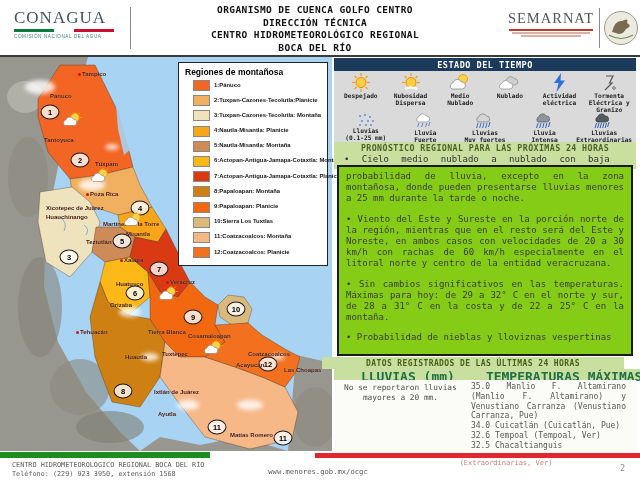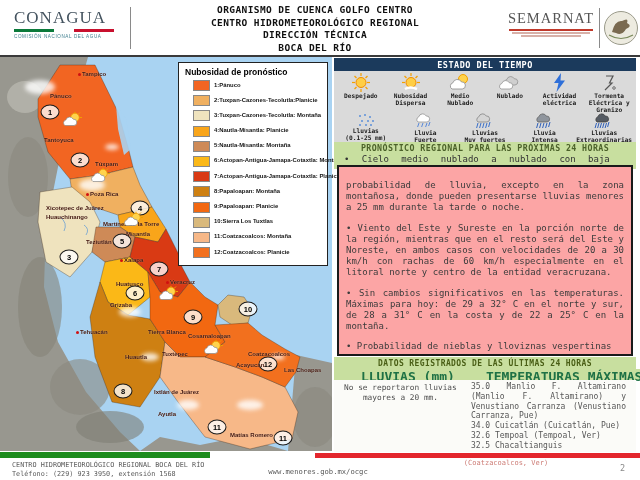--- a/index.html
+++ b/index.html
@@ -50,26 +50,26 @@
                display:flex;flex-direction:column;justify-content:space-between;padding:2px 2px;box-sizing:border-box}
   .icon-row{display:flex;justify-content:space-between}
   .icon-item{display:flex;flex-direction:column;align-items:center;flex:1 1 0;min-width:0}
   .icon-item .lbl{font-family:"DejaVu Sans Mono",monospace;font-weight:bold;font-size:6.2px;line-height:7px;
                   text-align:center;color:#1c1c1c;white-space:pre-line}
 
   .forecast-green{position:absolute;left:334px;top:142px;width:302px;height:27px;padding:1px 4px;box-sizing:border-box}
   .forecast-title{text-align:center;font-family:"DejaVu Sans Mono",monospace;font-weight:bold;font-size:8.3px;
                   letter-spacing:.4px;color:#4c622a}
   .forecast-lead{font-family:"DejaVu Sans Mono",monospace;font-size:9px;color:#333;word-spacing:7px;padding:1px 6px 0 6px}
-  .forecast-box{position:absolute;left:337px;top:165px;width:296px;height:191px;background:#fca5a5;border:2px solid #1a1a1a;
-                box-sizing:border-box;padding:13px 7px;overflow:hidden}
+  .forecast-box{position:absolute;left:337px;top:165px;width:296px;height:191px;background:#84cc16;border:2px solid #1a1a1a;
+                box-sizing:border-box;padding:4px 7px;overflow:hidden}
   .forecast-box p{font-family:"DejaVu Sans Mono",monospace;font-size:9px;line-height:11.2px;color:#3c3c3c;
                   text-align:justify;margin:0 0 9px 0}
 
-  .datos-title{position:absolute;left:334px;top:357px;width:302px;height:12px;display:flex;align-items:center;justify-content:center;
+  .datos-title{position:absolute;left:322px;top:357px;width:302px;height:12px;display:flex;align-items:center;justify-content:center;
                font-family:"DejaVu Sans Mono",monospace;font-weight:bold;font-size:8px;letter-spacing:.4px;color:#4a5f16}
   .datos-cols{position:absolute;left:334px;top:369px;width:336px;height:11px;display:flex;
               font-family:"DejaVu Sans Mono",monospace;font-weight:bold;font-size:13px;color:#1e7145}
   .datos-cols .c1{width:44%;text-align:center}
   .datos-cols .c2{width:56%;text-align:center}
   .datos-body{position:absolute;left:334px;top:380px;width:302px;height:72px;background:#fbfbf8;display:flex}
   .datos-body .c1{width:44%;padding:3px 8px;box-sizing:border-box;text-align:center;
                   font-family:"DejaVu Sans Mono",monospace;font-size:7.8px;line-height:10px;color:#4e4e4e}
   .datos-body .c2{width:56%;padding:2px 10px 16px 4px;box-sizing:border-box}
   .datos-body .c2 p{margin:0;font-family:"DejaVu Sans Mono",monospace;font-size:8px;line-height:9.8px;
@@ -96,22 +96,22 @@
     <div class="conagua-flag">
         <span class="g"></span>
         <span class="w"></span>
         <span class="r"></span>
       </div>
     <div class="conagua-sub">COMISIÓN NACIONAL DEL AGUA</div>
   </div>
   <div class="hdr-divider"></div>
   <div class="hdr-title">
     <div>ORGANISMO DE CUENCA GOLFO CENTRO</div>
+    <div>DIRECCIÓN TÉCNICA</div>
     <div>CENTRO HIDROMETEOROLÓGICO REGIONAL</div>
-    <div>DIRECCIÓN TÉCNICA</div>
     <div>BOCA DEL RÍO</div>
   </div>
   <div class="semarnat">
     <div class="semarnat-word">SEMARNAT</div>
     <div class="semarnat-rule"></div>
     <div class="semarnat-micro"></div>
     <div class="semarnat-micro" style="width:60px"></div>
   </div>
   <div class="semarnat-divider"></div>
   <div class="eagle">
@@ -195,21 +195,21 @@
         </div>
         <div class="marker" style="left: 159px; top: 212px;">
           <span>7</span>
         </div>
         <div class="marker" style="left: 123px; top: 334px;">
           <span>8</span>
         </div>
         <div class="marker" style="left: 193px; top: 260px;">
           <span>9</span>
         </div>
-        <div class="marker" style="left: 248px; top: 252px;">
+        <div class="marker" style="left: 236px; top: 252px;">
           <span>10</span>
         </div>
         <div class="marker" style="left: 217px; top: 370px;">
           <span>11</span>
         </div>
         <div class="marker" style="left: 283px; top: 381px;">
           <span>11</span>
         </div>
         <div class="marker" style="left: 268px; top: 307px;">
           <span>12</span>
@@ -302,21 +302,21 @@
               <line x1="18" y1="6" x2="20" y2="6"></line>
               <line x1="16.5" y1="2.5" x2="18" y2="1"></line>
             </g>
             <circle cx="13" cy="6" r="4.2" fill="#ffd34d" stroke="#f0a000" stroke-width=".8"></circle>
             <path d="M3,14 a3,3 0 0 1 .8,-5.5 a4,4 0 0 1 7.4,-.8 a2.8,2.8 0 0 1 .8,6.3 Z" fill="#ffffff" stroke="#8a8a8a" stroke-width=".7"></path>
           </svg>
         </div>
       </div>
 
     <div class="legend-box">
-      <div class="legend-title">Nubosidad de pronóstico</div>
+      <div class="legend-title">Regiones de montañosa</div>
       <div>
 
           <div class="legend-item">
             <span class="legend-swatch" style="background: rgb(242, 101, 34);"></span>
             <span class="legend-label">1:Pánuco</span>
           </div>
 
           <div class="legend-item">
             <span class="legend-swatch" style="background: rgb(240, 176, 96);"></span>
             <span class="legend-label">2:Tuxpan-Cazones-Tecolutla:Planicie</span>
@@ -549,21 +549,21 @@
     <div class="c2">
 
     <p>35.0 Manlio F. Altamirano (Manlio F. Altamirano) y Venustiano Carranza (Venustiano Carranza, Pue)</p>
         <p>34.0 Cuicatlán (Cuicatlán, Pue)</p>
         <p>32.6 Tempoal (Tempoal, Ver)</p>
         <p>32.5 Chacaltianguis</p>
       </div>
   </div>
 
   <div class="red-bar" style="background: rgb(227, 38, 45);"></div>
-  <div class="cut-text">(Coatzacoalcos, Ver)</div>
+  <div class="cut-text">(Extraordinarias, Ver)</div>
 
   <div class="footer-green" style="background: rgb(30, 140, 30);"></div>
   <div class="footer-left">
     <div>CENTRO HIDROMETEOROLÓGICO REGIONAL BOCA DEL RÍO</div>
     <div>Teléfono: (229) 923 3950, extensión 1568</div>
   </div>
   <div class="footer-url">www.menores.gob.mx/ocgc</div>
   <div class="footer-page">2</div>
 
 </div>

